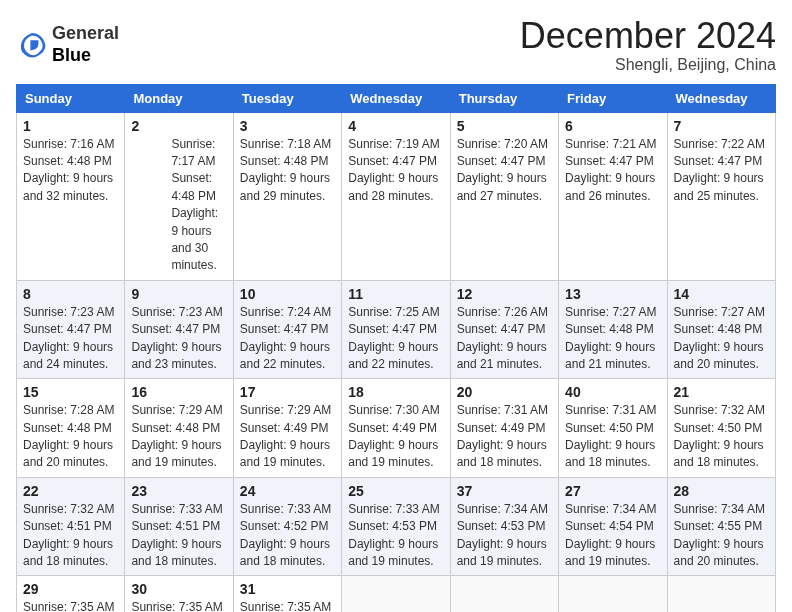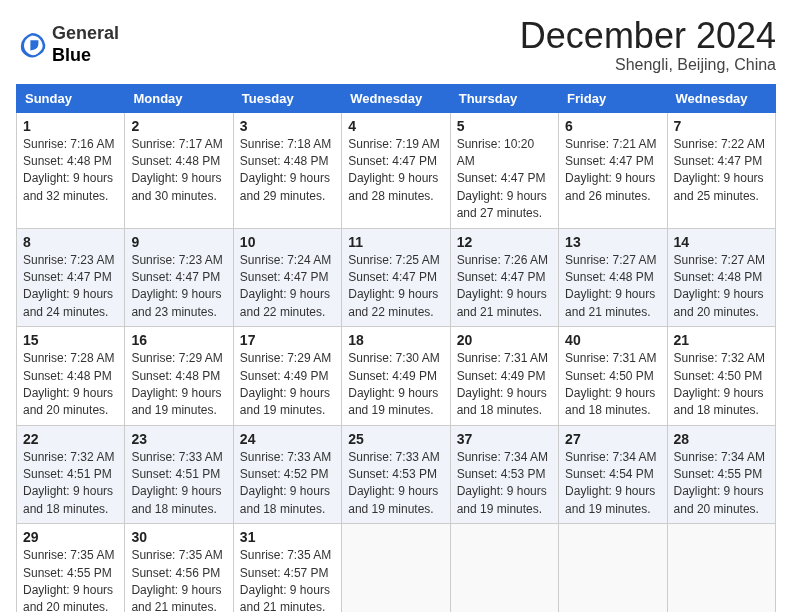--- a/index.html
+++ b/index.html
@@ -128,39 +128,39 @@
   <tbody id="calendar-body">
   <tr>
         <td>
           <span class="day-num">1</span>
           <div class="day-info" style="white-space: pre-line;">Sunrise: 7:16 AM
 Sunset: 4:48 PM
 Daylight: 9 hours and 32 minutes.</div>
         </td>
         <td>
           <span class="day-num">2</span>
-          <div class="day-info" style="white-space: pre-line;">Sunrise: 7:17 AM
+          <div class="day-info" style="white-space: pre-line; margin-left: 40px;">Sunrise: 7:17 AM
 Sunset: 4:48 PM
 Daylight: 9 hours and 30 minutes.</div>
         </td>
         <td>
           <span class="day-num">3</span>
           <div class="day-info" style="white-space: pre-line;">Sunrise: 7:18 AM
 Sunset: 4:48 PM
 Daylight: 9 hours and 29 minutes.</div>
         </td>
         <td>
           <span class="day-num">4</span>
           <div class="day-info" style="white-space: pre-line;">Sunrise: 7:19 AM
 Sunset: 4:47 PM
 Daylight: 9 hours and 28 minutes.</div>
         </td>
         <td>
           <span class="day-num">5</span>
-          <div class="day-info" style="white-space: pre-line;">Sunrise: 10:20 AM
+          <div class="day-info" style="white-space: pre-line;">Sunrise: 7:20 AM
 Sunset: 4:47 PM
 Daylight: 9 hours and 27 minutes.</div>
         </td>
         <td>
           <span class="day-num">6</span>
           <div class="day-info" style="white-space: pre-line;">Sunrise: 7:21 AM
 Sunset: 4:47 PM
 Daylight: 9 hours and 26 minutes.</div>
         </td>
         <td>

